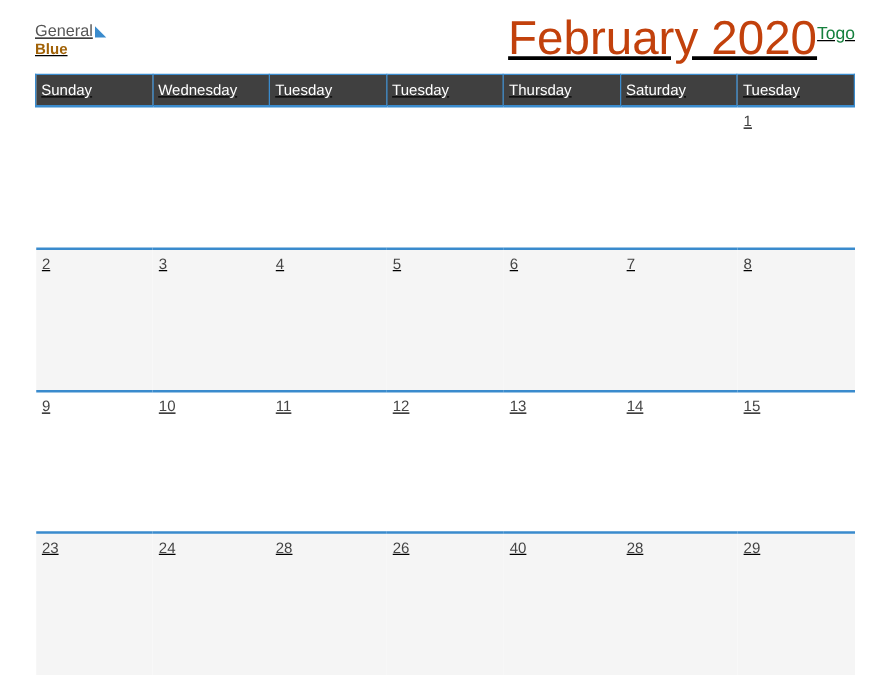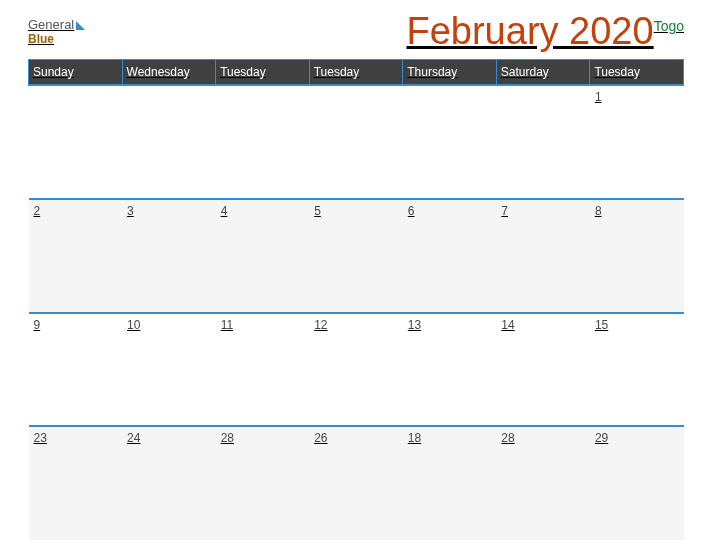--- a/index.html
+++ b/index.html
@@ -201,21 +201,21 @@
           <td>
             <span class="day-num">24</span>
           </td>
           <td>
             <span class="day-num">28</span>
           </td>
           <td>
             <span class="day-num">26</span>
           </td>
           <td>
-            <span class="day-num">18</span>
+            <span class="day-num">40</span>
           </td>
           <td>
             <span class="day-num">28</span>
           </td>
           <td>
             <span class="day-num">29</span>
           </td>
         </tr>
       </tbody>
   </table>

